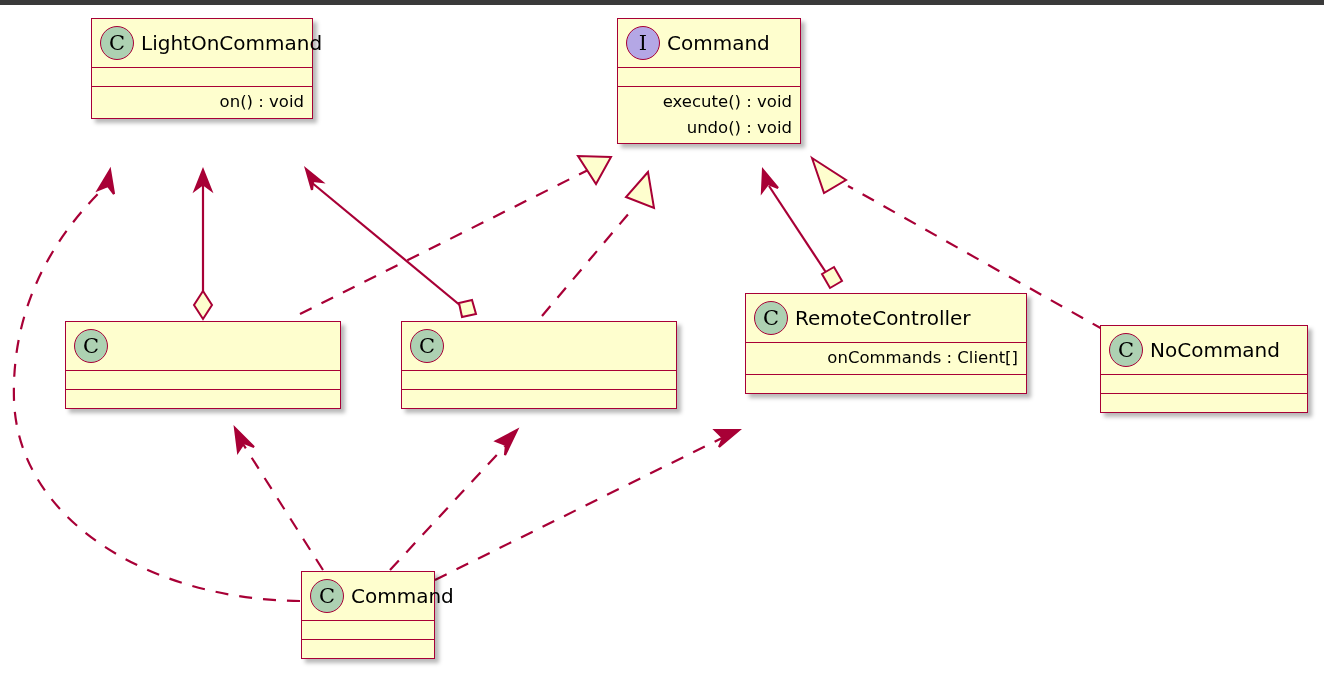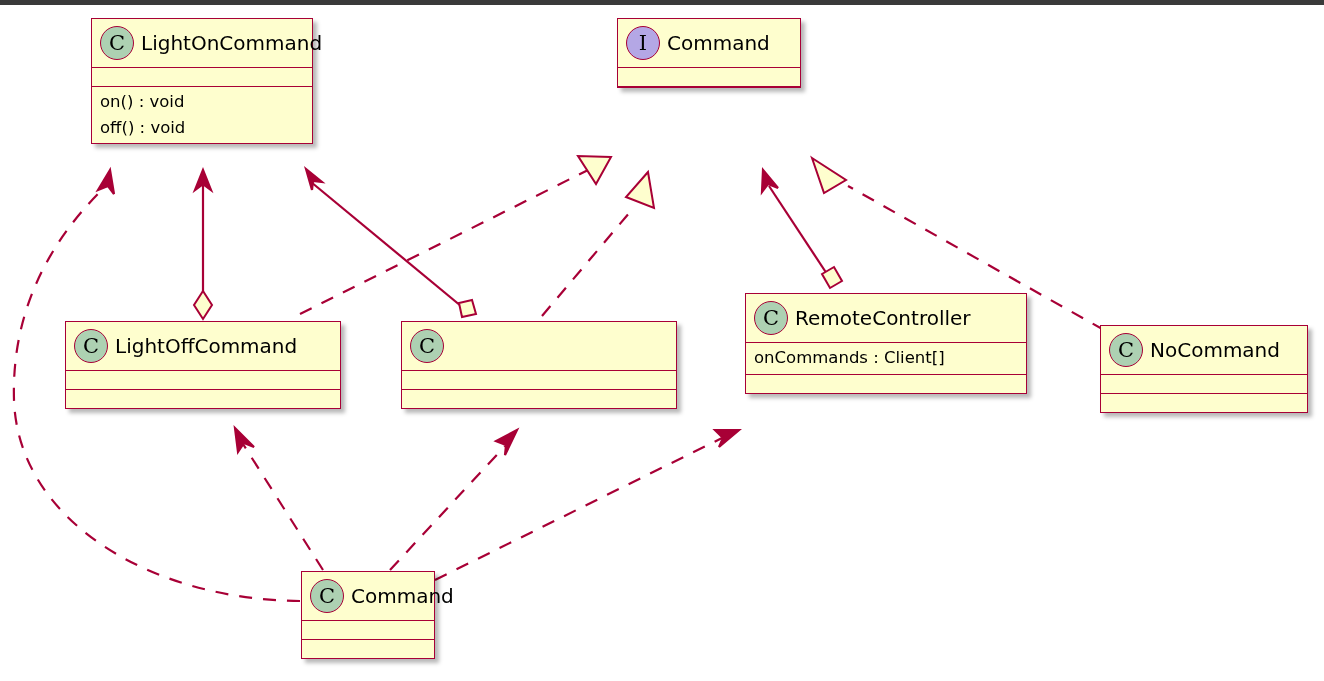--- a/index.html
+++ b/index.html
@@ -59,20 +59,21 @@
   }
   .uml-name.italic { }
 
   .sep {
     height: 0;
     border-top: 1.5px solid #A80036;
   }
   .compartment {
     box-sizing: border-box;
     padding: 2px 8px 3px 8px;
+    text-align: right;
   }
   .compartment.empty {
     height: 18px;
     padding: 0;
   }
   .member {
     font-size: 16.5px;
     color: #000000;
     white-space: nowrap;
     line-height: 1.55;
@@ -179,38 +180,40 @@
   <div class="uml-box" style="left:91px; top:18px; width:222px;">
     <div class="uml-title">
       <span class="badge class-badge">C</span>
       <span class="uml-name">LightOnCommand</span>
     </div>
     <div class="sep"></div>
     <div class="compartment empty"></div>
     <div class="sep"></div>
     <div class="compartment">
       <div class="member">on() : void</div>
-      <div class="member">off() : void</div>
     </div>
   </div>
 
   <div class="uml-box" style="left:617px; top:18px; width:184px;">
     <div class="uml-title">
       <span class="badge iface-badge">I</span>
       <span class="uml-name italic">Command</span>
     </div>
     <div class="sep"></div>
     <div class="compartment empty"></div>
     <div class="sep"></div>
+    <div class="compartment">
+      <div class="member">execute() : void</div>
+      <div class="member">undo() : void</div>
+    </div>
   </div>
 
   <div class="uml-box" style="left:65px; top:321px; width:276px;">
     <div class="uml-title">
       <span class="badge class-badge">C</span>
-      <span class="uml-name">LightOffCommand</span>
     </div>
     <div class="sep"></div>
     <div class="compartment empty"></div>
     <div class="sep"></div>
     <div class="compartment empty"></div>
   </div>
 
   <div class="uml-box" style="left:401px; top:321px; width:276px;">
     <div class="uml-title">
       <span class="badge class-badge">C</span>

